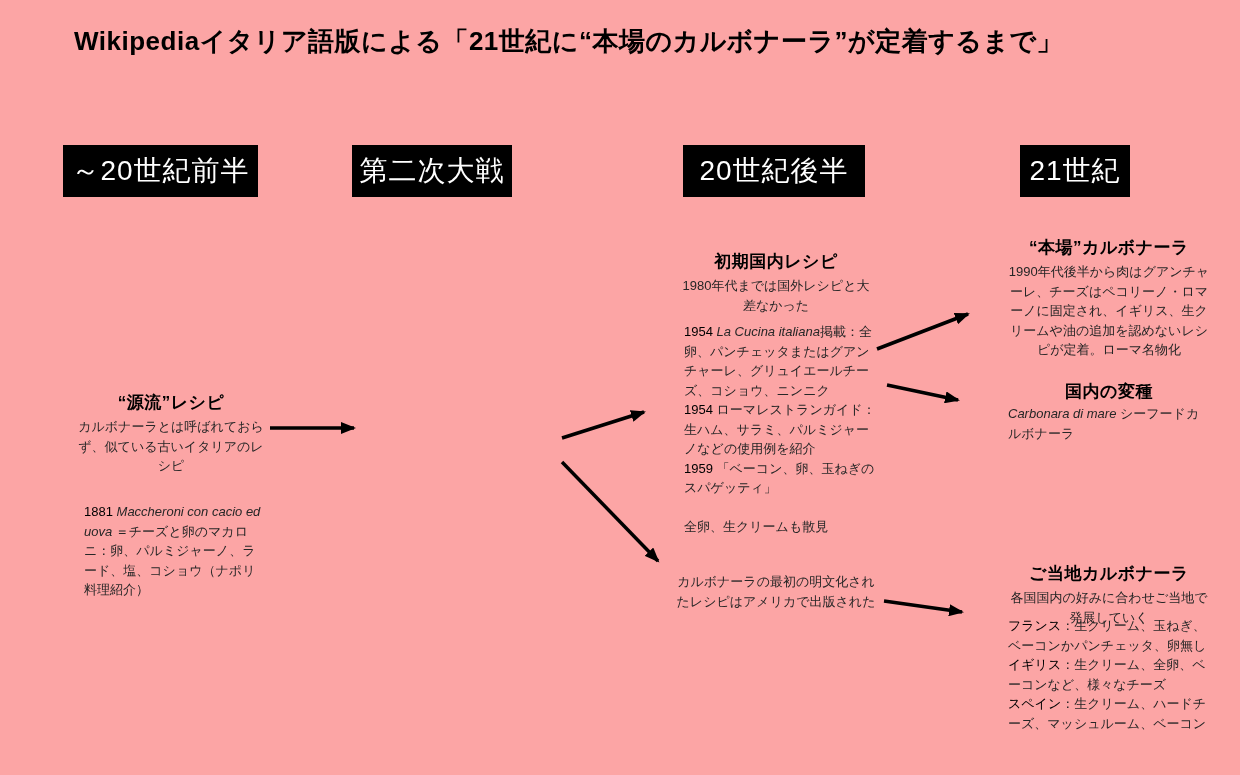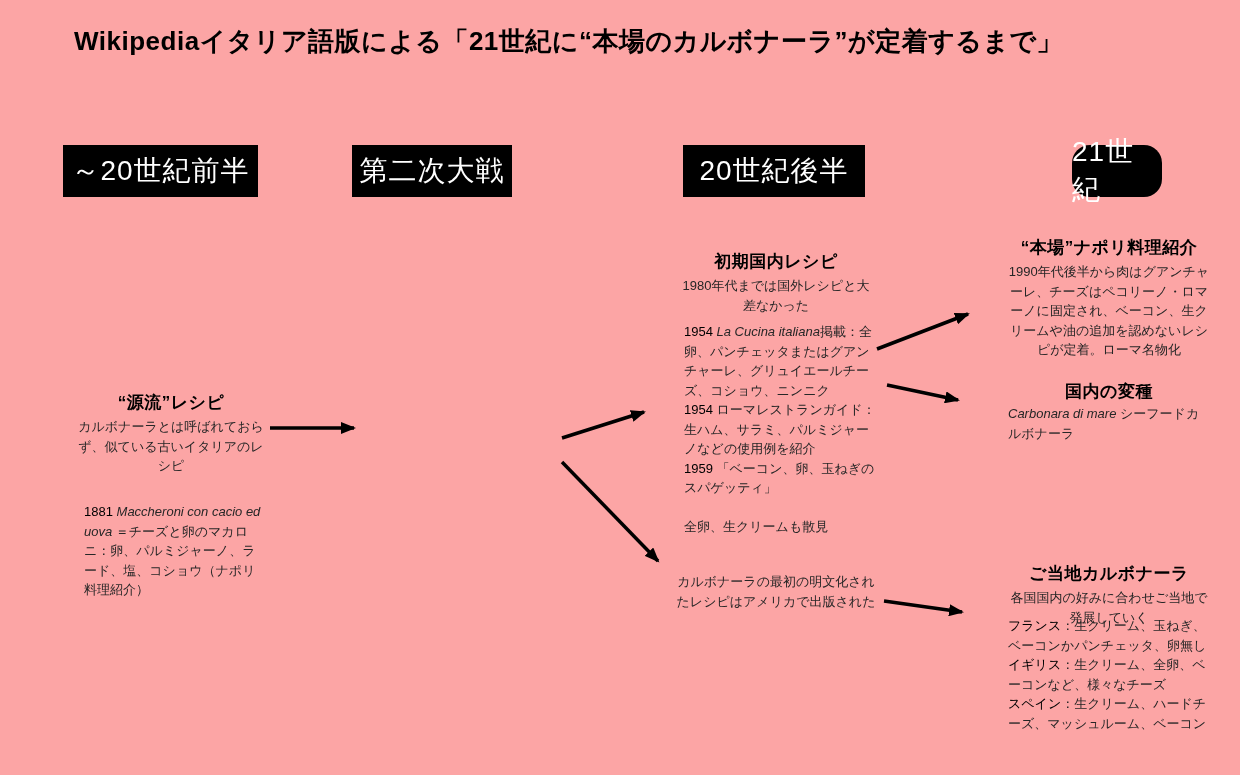--- a/index.html
+++ b/index.html
@@ -8,21 +8,21 @@
 
   .title { position:absolute; left:74px; top:24px; width:1140px;
            font-size:26px; font-weight:bold; color:#000; letter-spacing:0.5px; white-space:nowrap; }
 
   .era { position:absolute; height:52px; background:#000; color:#fff;
          display:flex; align-items:center; justify-content:center;
          font-size:28px; font-weight:400; letter-spacing:1px; }
   .era1 { left:63px;  top:145px; width:195px; }
   .era2 { left:352px; top:145px; width:160px;text-align:right; }
   .era3 { left:683px; top:145px; width:182px; }
-  .era4 { left:1072px;top:145px; width:90px;border-radius:18px; }
+  .era4 { left:1020px;top:145px; width:110px; }
 
   .node { position:absolute; text-align:center; color:#262626; }
   .node h3 { font-size:17px; font-weight:bold; color:#000; margin-bottom:3px; letter-spacing:0.5px; }
   .node .body { font-size:13px; line-height:1.5; }
   .detail { position:absolute; text-align:left; color:#262626;
             font-size:13px; line-height:1.5; white-space:pre-line; }
   .b { font-weight:normal; color:#000; }
   .i { font-style:italic; }
 
   .pos-genryu   { left:78px;  top:391px; width:186px; }
@@ -77,22 +77,22 @@
     <h3>初期国内レシピ</h3>
     <div class="body">1980年代までは国外レシピと大差なかった</div>
   </div>
   <div class="detail pos-kokunai-d"><span class="b">1954 </span><span class="i">La Cucina italiana</span><span>掲載：全卵、パンチェッタまたはグアンチャーレ、グリュイエールチーズ、コショウ、ニンニク
 </span><span class="b">1954 </span><span>ローマレストランガイド：生ハム、サラミ、パルミジャーノなどの使用例を紹介
 </span><span class="b">1959 </span><span>「ベーコン、卵、玉ねぎのスパゲッティ」
 
 全卵、生クリームも散見</span></div>
 
   <div class="node pos-honba">
-    <h3>“本場”ナポリ料理紹介</h3>
-    <div class="body">1990年代後半から肉はグアンチャーレ、チーズはペコリーノ・ロマーノに固定され、ベーコン、生クリームや油の追加を認めないレシピが定着。ローマ名物化</div>
+    <h3>“本場”カルボナーラ</h3>
+    <div class="body">1990年代後半から肉はグアンチャーレ、チーズはペコリーノ・ロマーノに固定され、イギリス、生クリームや油の追加を認めないレシピが定着。ローマ名物化</div>
   </div>
 
   <div class="node pos-hensyu">
     <h3>国内の変種</h3>
   </div>
   <div class="detail pos-hensyu-d"><span class="i">Carbonara di mare</span><span> シーフードカルボナーラ</span></div>
 
   <div class="node pos-kokugai">
     <div class="body">カルボナーラの最初の明文化されたレシピはアメリカで出版された</div>
   </div>

